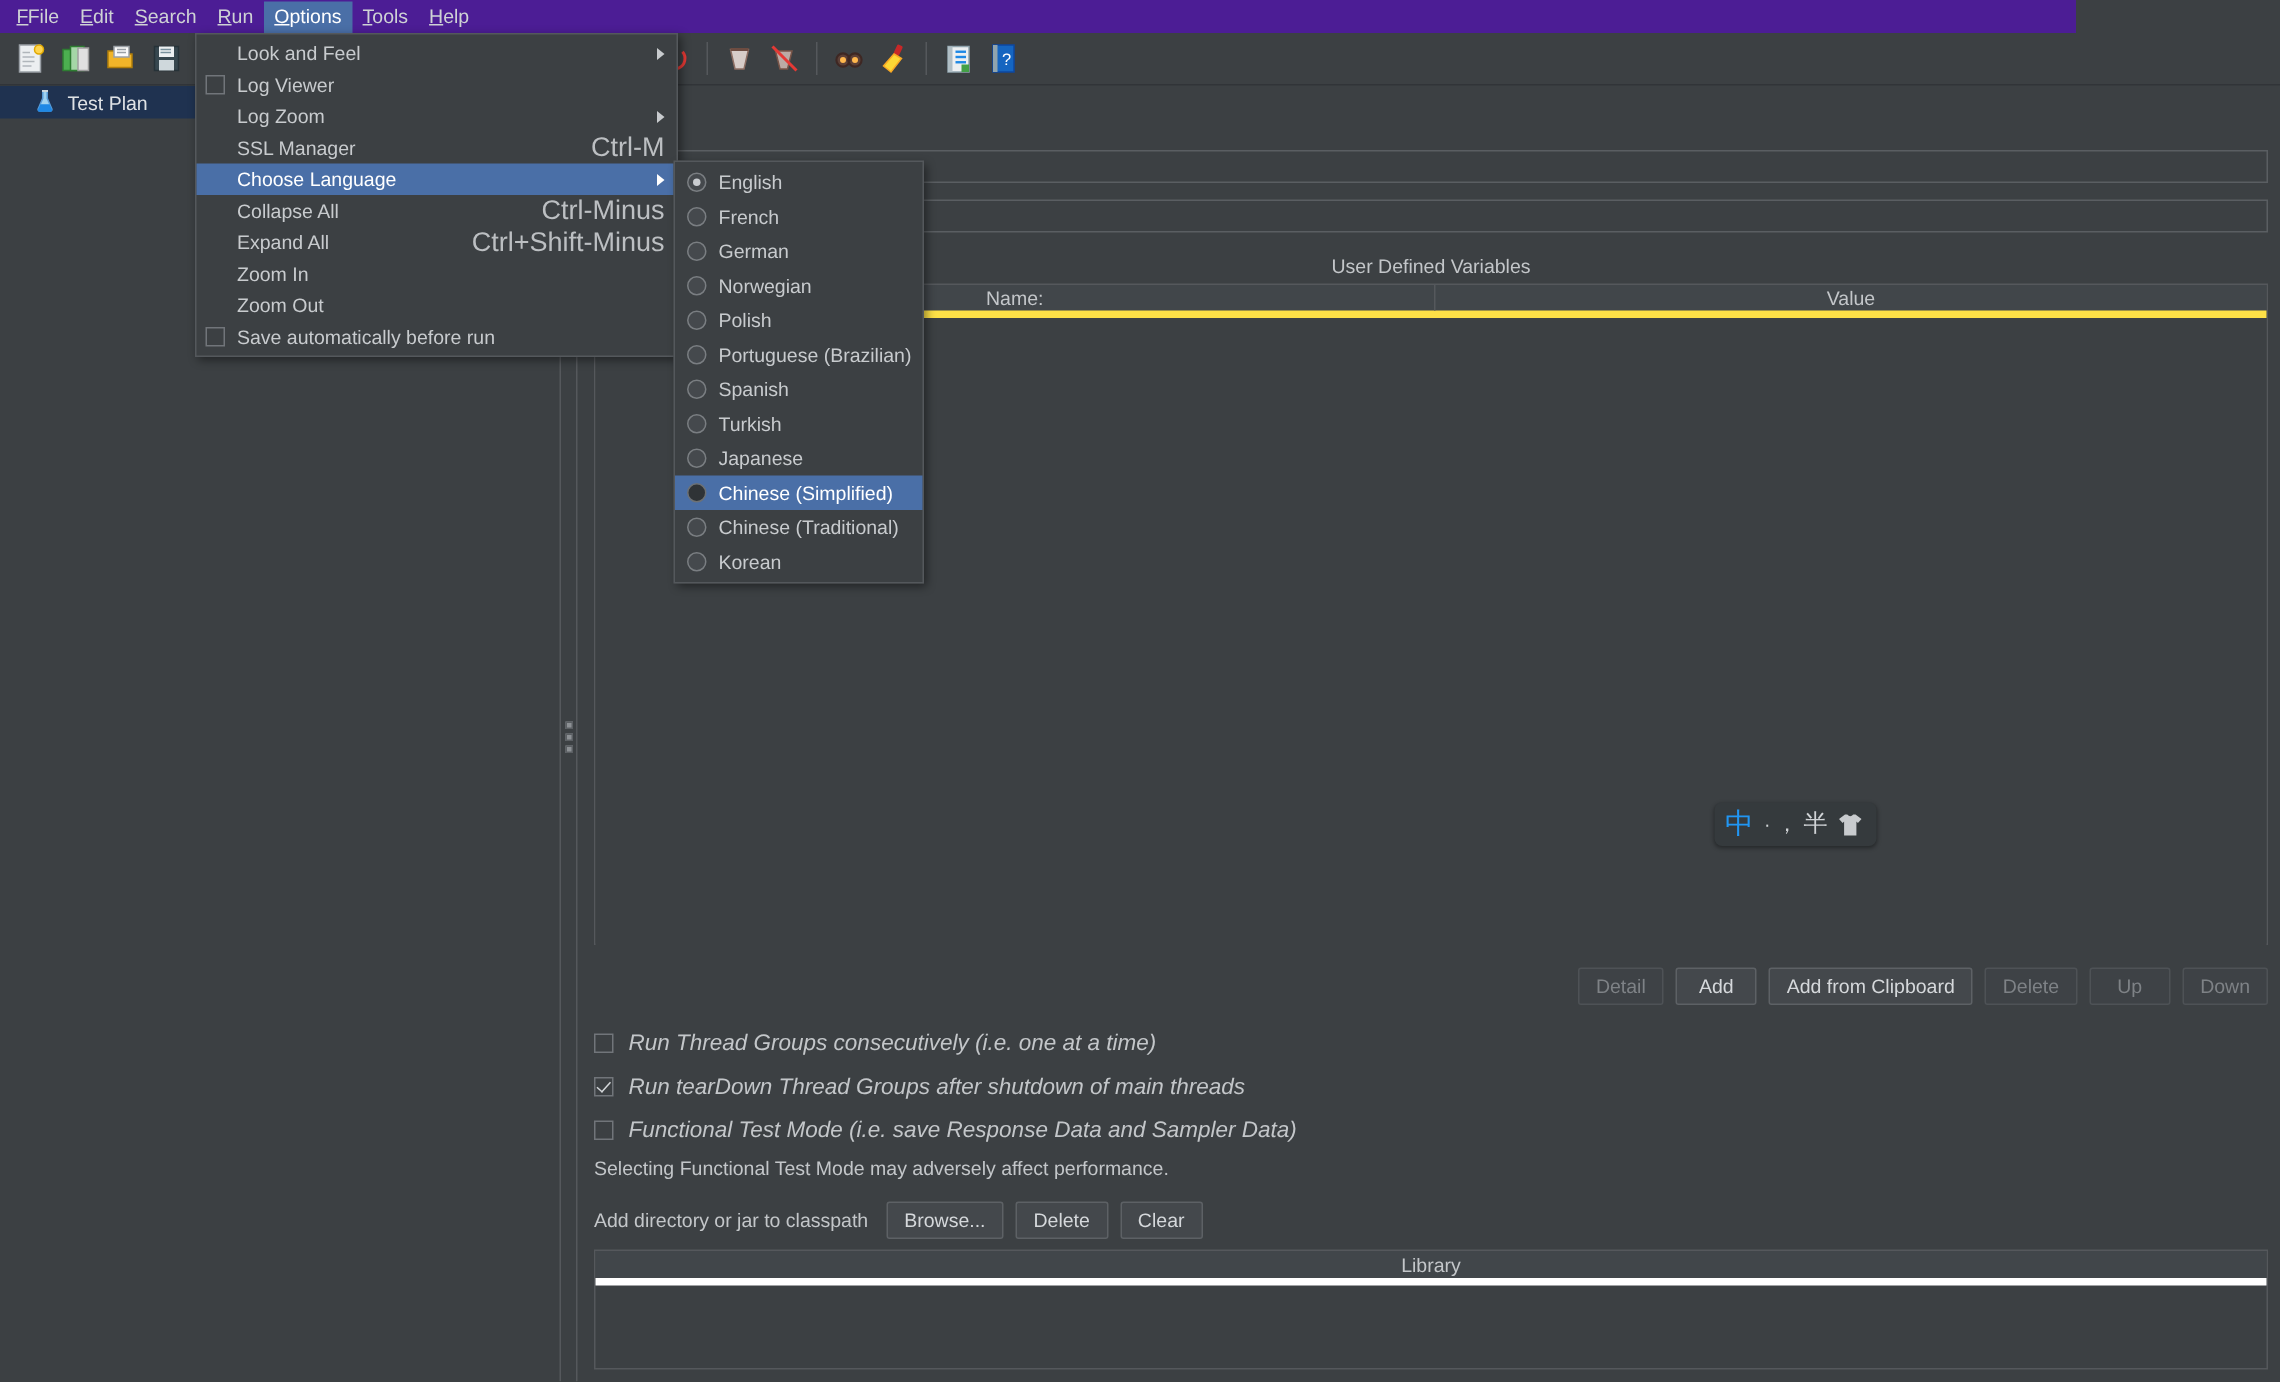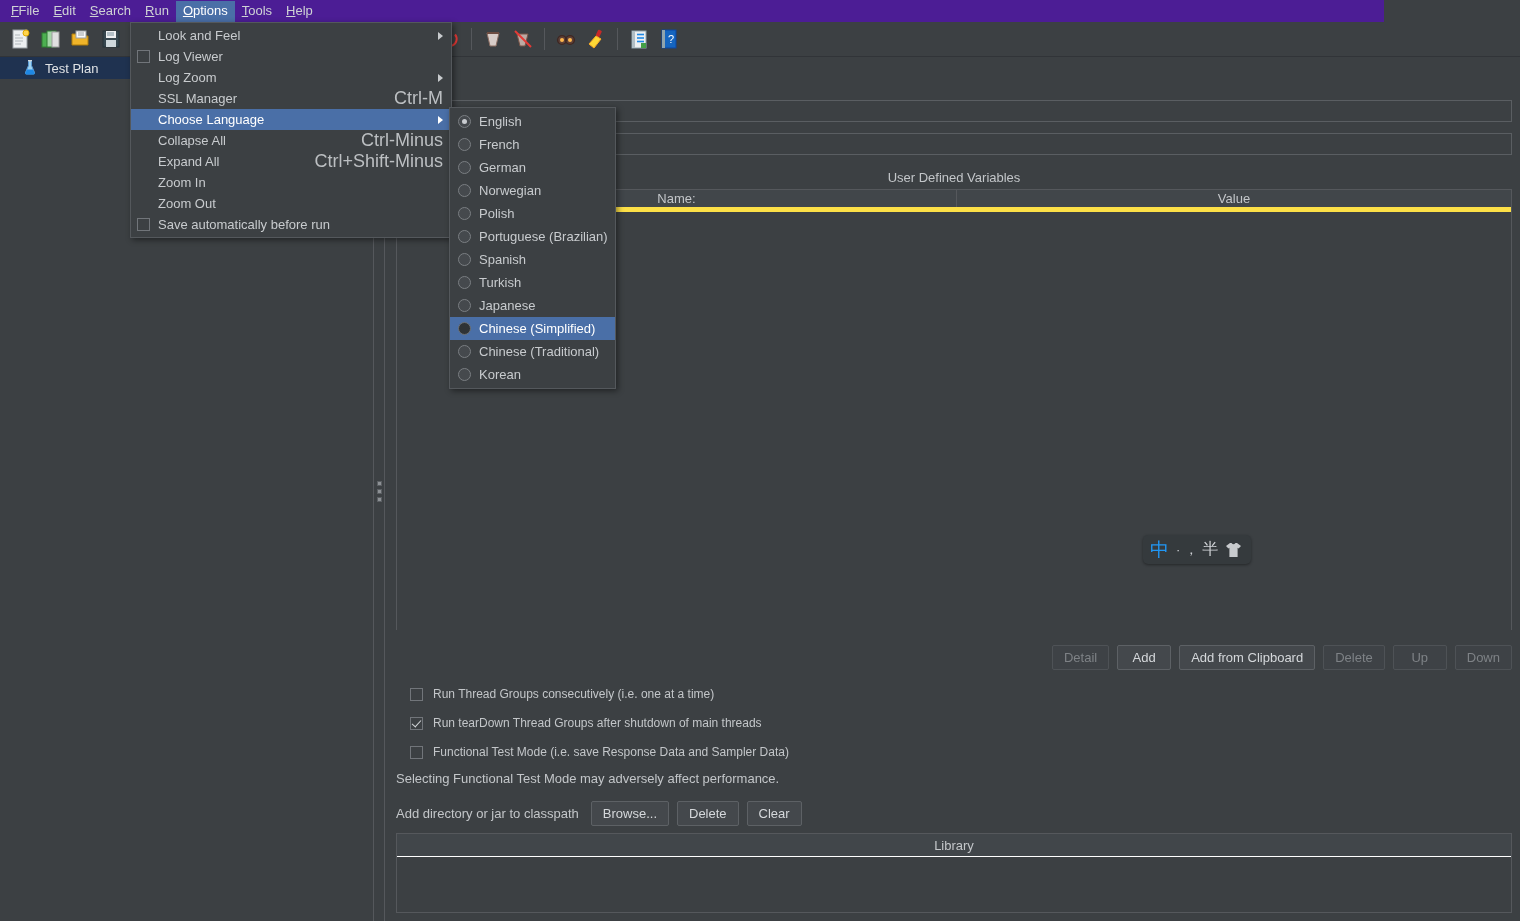--- a/index.html
+++ b/index.html
@@ -145,23 +145,23 @@
     font-size: 13px;
     font-family: "Liberation Sans", sans-serif;
     display: flex; align-items: center; justify-content: center;
     cursor: default;
     white-space: nowrap;
   }
   .btn.disabled { color: #7e8286; border-color: #4e5256; background: #3e4246; }
 
   
   .optrow {
-    position: absolute; left: 24px;
+    position: absolute; left: 10px;
     display: flex; align-items: center;
-    font-size: 12px; color: #c3c6c9;
+    font-size: 15px; color: #c3c6c9; font-style: italic;
   }
   .opt1 { top: 630px; }
   .opt2 { top: 659px; }
   .opt3 { top: 688px; }
   .cb {
     width: 13px; height: 13px;
     border: 1px solid #71757a;
     background: #3c4043;
     margin-right: 10px;
     position: relative;
@@ -187,21 +187,21 @@
   .cprow .cplabel { margin-right: 4px; }
 
   .libtable {
     position: absolute; top: 776px; left: 10px; right: 8px; height: 80px;
     border: 1px solid #55585c;
     background: #3c4043;
   }
   .lib-header {
     height: 23px;
     display: flex; align-items: center; justify-content: center;
-    border-bottom: 1px solid #ffffff;
+    border-bottom: 5px solid #ffffff;
     background: #41464a;
     font-size: 13px; color: #c3c6c9;
   }
 
   
   .menu-popup {
     position: absolute;
     background: #3c4043;
     border: 1px solid #54585c;
     box-shadow: 2px 2px 6px rgba(0,0,0,.45);

